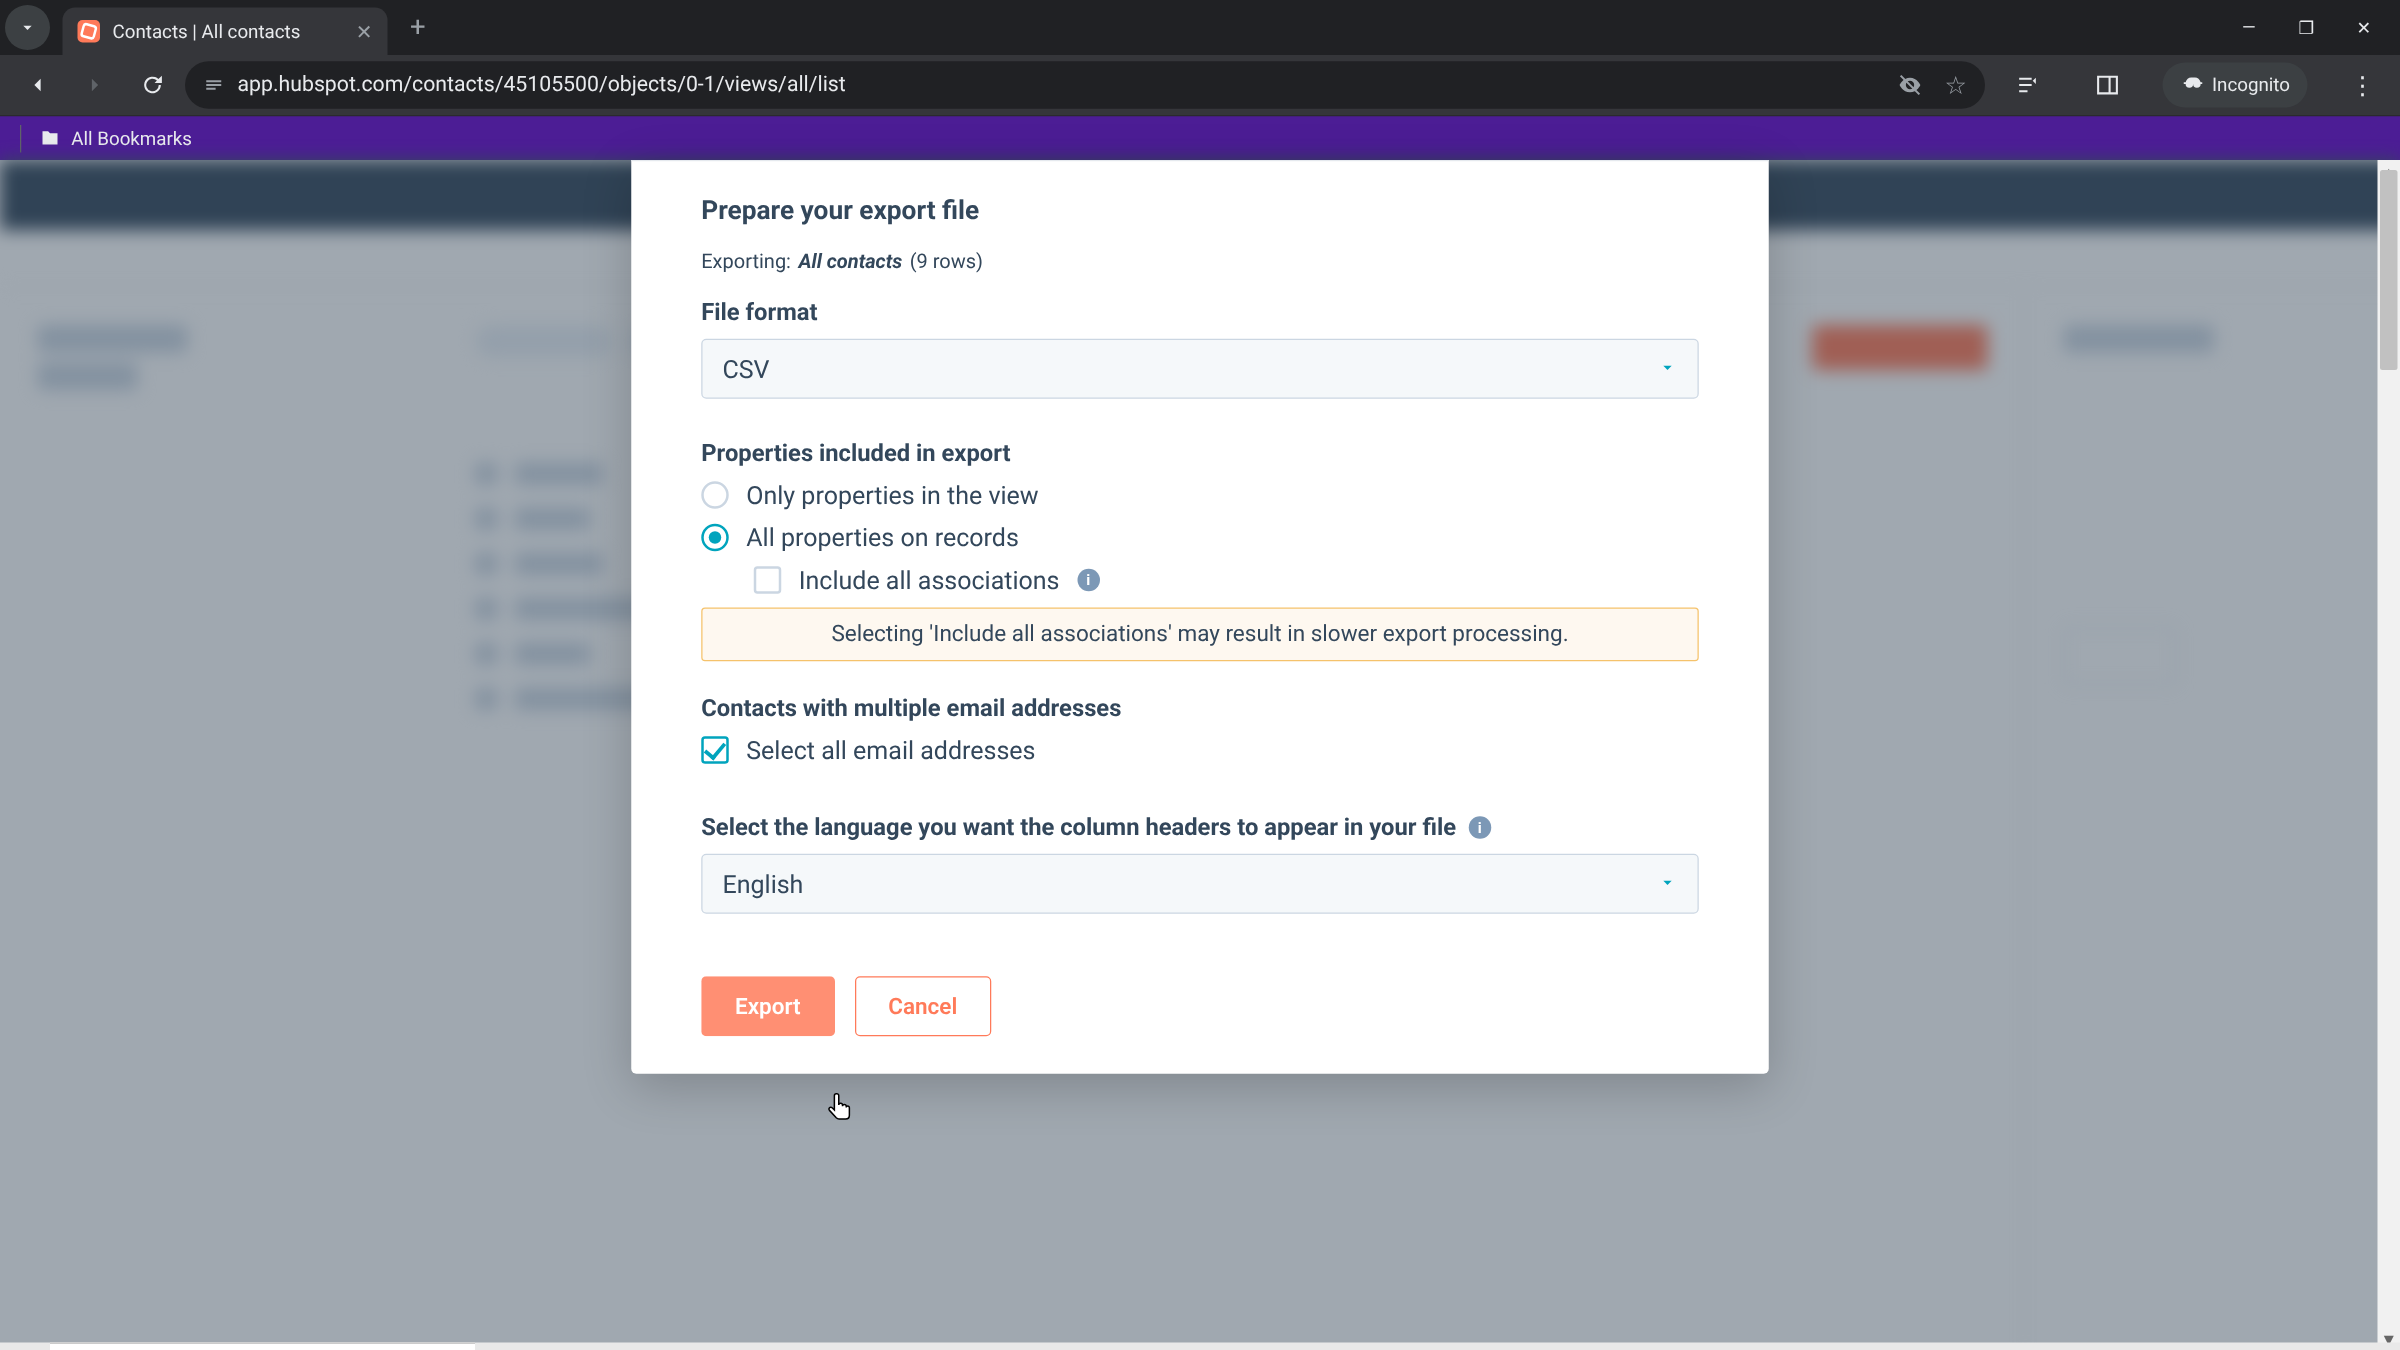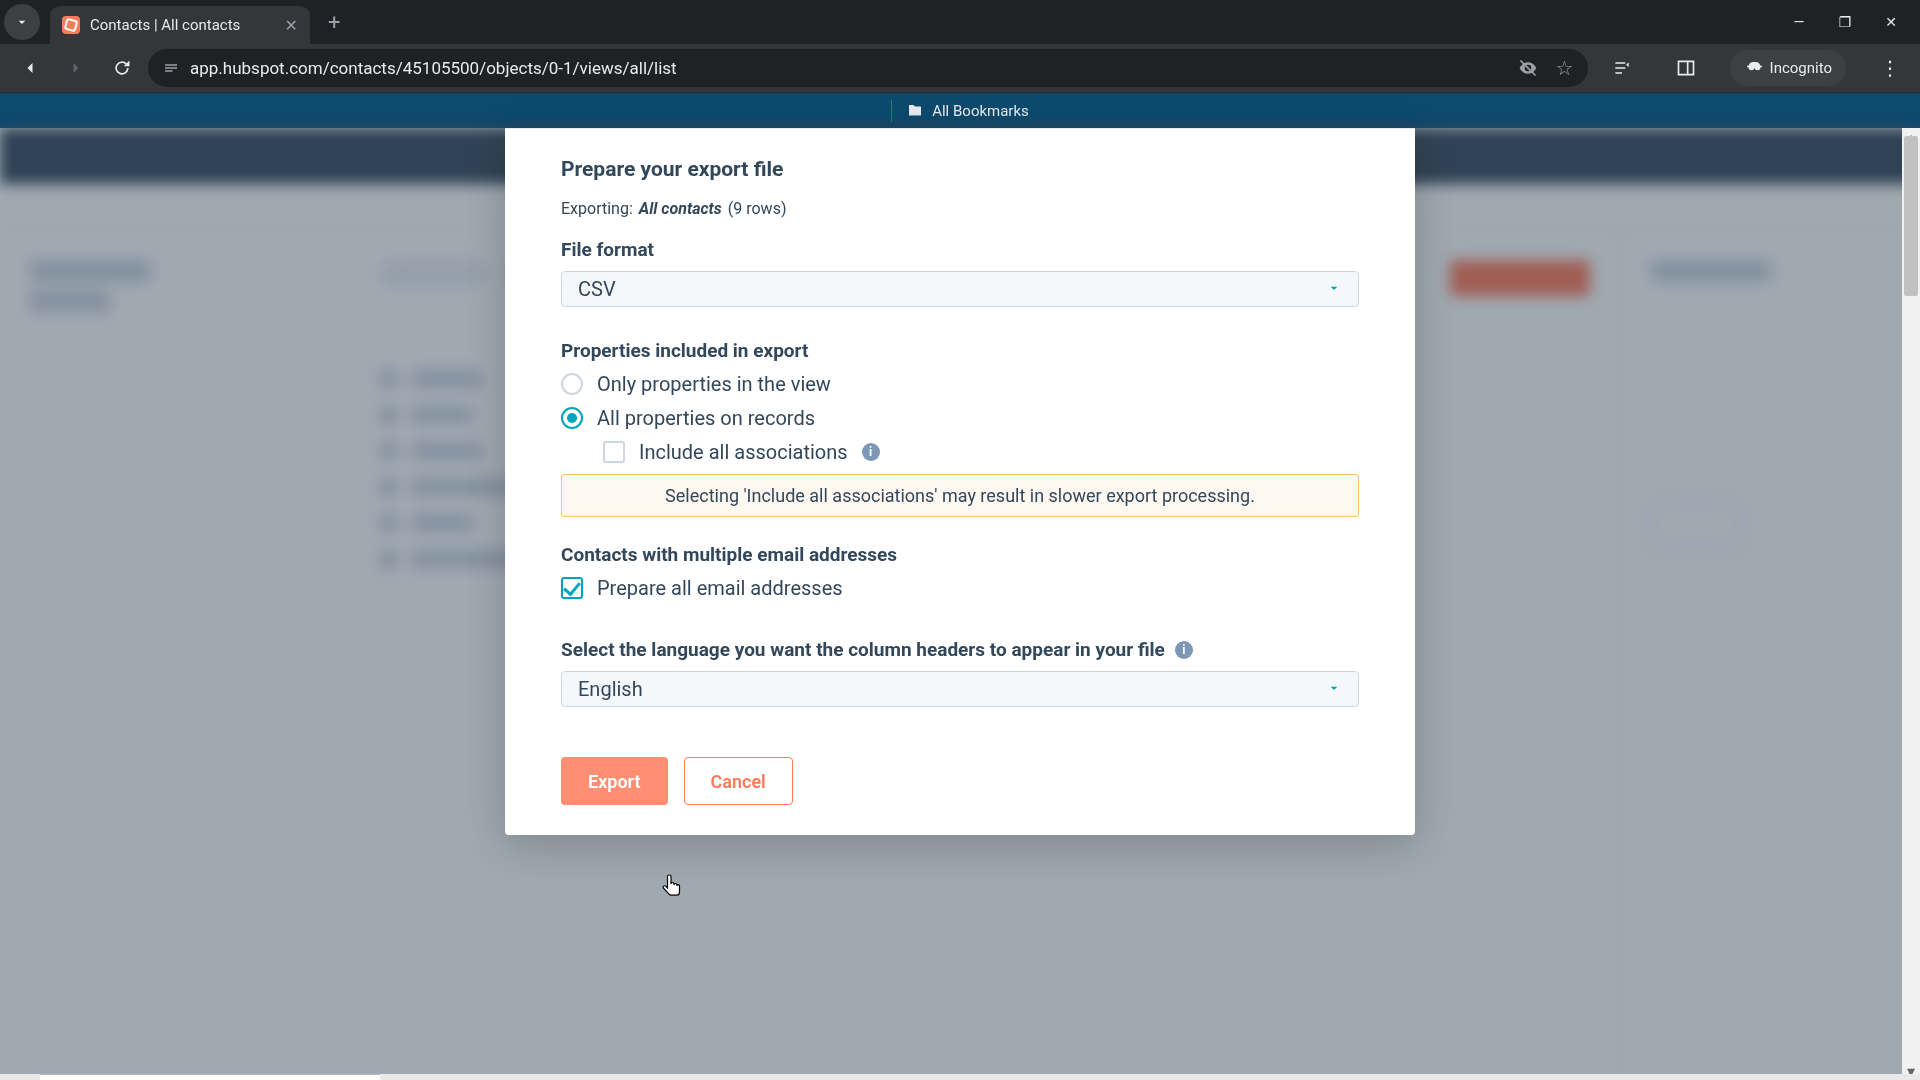--- a/index.html
+++ b/index.html
@@ -24,21 +24,21 @@
   .nav-btn { width:40px; height:40px; display:flex; align-items:center; justify-content:center; color:#e8eaed; border-radius:20px;}
   .nav-btn.disabled { color:#5f6368; }
   .nav-btn svg { width:20px; height:20px; fill: currentColor; }
   .url-bar { flex:1; height:38px; background:#202124; border-radius:19px; display:flex; align-items:center; padding:4px 14px; gap:10px; color:#9aa0a6;}
   .url-text { color:#e8eaed; font-size:17px; }
   .url-right { margin-left:auto; display:flex; gap:18px; align-items:center;}
   .addr-right { display:flex; align-items:center; gap:24px; padding-left:8px;}
   .incog-chip { display:flex; align-items:center; gap:8px; background:#3c4043; border-radius:18px; height:36px; padding:0 14px; font-size:15px; color:#e8eaed;}
   .incog-chip svg { width:18px; height:18px; fill:#e8eaed;}
 
-  .bookmarks-row { height:36px; display:flex; align-items:center; justify-content:center; padding: 0 16px; background:#0c4a6e; border-top:1px solid #2a2b2e;}
+  .bookmarks-row { height:36px; display:flex; align-items:center; justify-content:flex-start; padding: 0 16px; background:#4c1d95; border-top:1px solid #2a2b2e;}
   .bookmarks-row .sep { width:1px; height:22px; background:#5f6368; margin-right:14px;}
   .all-bm { display:flex; align-items:center; gap:8px; color:#e8eaed; font-size:15px;}
   .all-bm svg{ width:18px; height:18px; fill:#e8eaed;}
 
   
   .viewport { position: relative; width: 100%; height: calc(1080px - 128px); background:#fff; }
   .page-blur { position:absolute; inset:0; filter: blur(7px); }
   
   .hs-top { height:56px; background:#33475b; }
   .hs-sub { height:46px; background:#fff; border-bottom:1px solid #eee;}
@@ -60,21 +60,21 @@
 
   
   .modal { position:absolute; top:0; left:50%; transform:translateX(-50%); width: 910px; background:#fff; border-radius: 0 0 4px 4px; box-shadow: 0 10px 40px rgba(0,0,0,0.2); padding: 0 56px 30px 56px; }
   .modal-divider { height:1px; background:#e5e9ee; margin-bottom: 26px; margin-left:-56px; margin-right:-56px;}
   .modal h2 { font-size: 21px; font-weight:700; color:#33475b; margin-top:28px; margin-bottom: 18px;}
   .exporting-line { font-size:16px; color:#33475b; margin-bottom: 20px; display:flex; gap:6px; align-items:baseline;}
   .exporting-line .lbl{ color:#33475b;}
   .exporting-line .bold{ font-weight:700;font-style:italic;}
   .exporting-line .rows{ color:#33475b;}
   .field-label { font-size:19px; font-weight:700; color:#33475b; margin: 2px 0 10px 0; display:flex; align-items:center; gap:10px;}
-  .select { position:relative; width:100%; height:36px; border:1px solid #cbd6e2; border-radius:4px; background:#f5f8fa; display:flex; align-items:center; padding:0 16px; font-size:20px; color:#33475b; cursor:pointer;}
+  .select { position:relative; width:100%; height:48px; border:1px solid #cbd6e2; border-radius:4px; background:#f5f8fa; display:flex; align-items:center; padding:0 16px; font-size:20px; color:#33475b; cursor:pointer;}
   .select .caret { position:absolute; right:16px; color:#00a4bd; }
   .select .caret svg{ width:16px; height:16px; fill:#00a4bd;}
   .section-gap { height:30px; }
   .radio-row, .check-row { display:flex; align-items:center; gap:14px; font-size:20px; color:#33475b; margin:10px 0; }
   .radio { width:22px; height:22px; border:2px solid #cbd6e2; border-radius:50%; background:#fff; position:relative; flex-shrink:0;}
   .radio.selected { border-color:#00a4bd;}
   .radio.selected::after{ content:""; position:absolute; inset:4px; background:#00a4bd; border-radius:50%;}
   .checkbox { width:22px; height:22px; border:2px solid #cbd6e2; border-radius:3px; background:#fff; position:relative; flex-shrink:0;}
   .checkbox.checked { border-color:#00a4bd; background:#fff;}
   .checkbox.checked::after{ content:""; position:absolute; left:4px; top:0px; width:7px; height:13px; border:solid #00a4bd; border-width:0 3px 3px 0; transform:rotate(40deg);}
@@ -274,21 +274,21 @@
     <div class="warn-box">
       <span>Selecting 'Include all associations' may result in slower export processing.</span>
     </div>
 
     <div class="section-gap" style="height:18px;"></div>
 
     <div class="field-label">Contacts with multiple email addresses</div>
 
     <div class="check-row">
       <span class="checkbox checked"></span>
-      <span>Prepare all email addresses</span>
+      <span>Select all email addresses</span>
     </div>
 
     <div class="section-gap" style="height:26px;"></div>
 
     <div class="field-label">
       <span>Select the language you want the column headers to appear in your file</span>
       <span class="info-icon">i</span>
     </div>
     <div class="select">
       <span>English</span>

